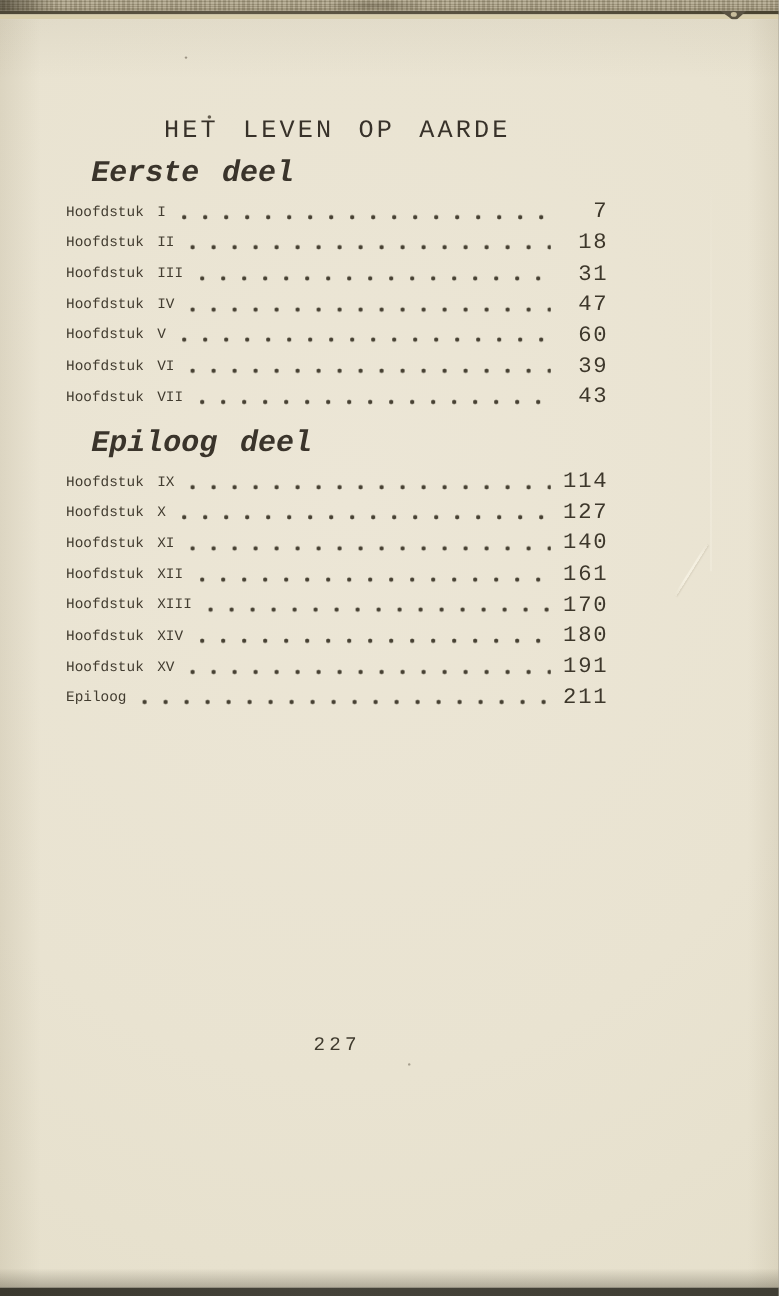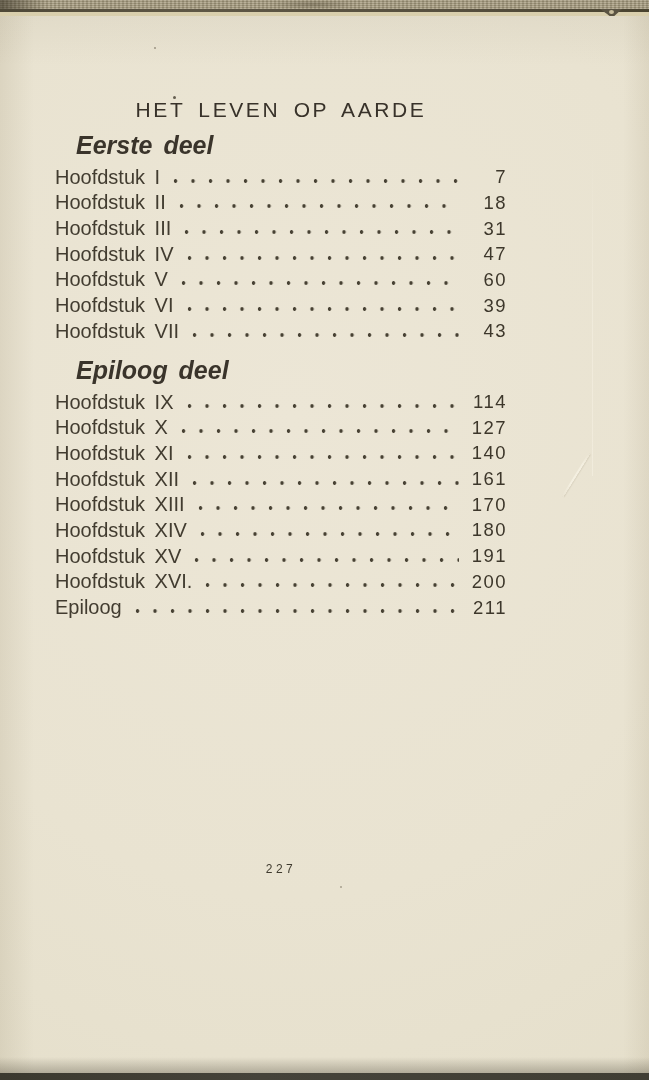--- a/index.html
+++ b/index.html
@@ -1,21 +1,21 @@
 <!DOCTYPE html>
 <html><head>
 <meta charset="utf-8">
 <style>
   html,body{margin:0;padding:0;background:#222;}
   .scan{
     position:relative;
     width:649px;height:1080px;
     overflow:hidden;
     background:#eae4d2;
-    font-family:Liberation Sans, sans-serif;
+    font-family:Liberation Mono, monospace;
   }
   
   .fabric-band{
     position:absolute;top:0;left:0;right:0;height:9px;
     background:
       repeating-linear-gradient(0deg, rgba(255,255,255,0.10) 0 1px, rgba(40,35,20,0.12) 1px 2px),
       repeating-linear-gradient(90deg, #b2a88e 0 2px, #9a9076 2px 4px);
   }
   .band-smudge-left{
     position:absolute;top:0;left:0;width:46px;height:9px;
@@ -76,37 +76,37 @@
     font-style:italic;color:#3a342b;
     word-spacing:4px;
   }
   .toc-section + .toc-section .section-heading{margin-top:15px;}
   .rows{margin:0;}
   .row{
     display:flex;align-items:flex-end;
     height:25.7px;
   }
   .label{
-    line-height:21px;font-size:20px;color:#423c30;
+    line-height:21px;font-size:12px;color:#423c30;
     white-space:nowrap;word-spacing:4px;
   }
   .leader{
     flex:1 1 auto;height:6px;margin:0 6px 4px 13px;
     background-image:radial-gradient(circle at 2.5px 3px, #474133 1.5px, rgba(71,65,51,0) 2.1px);
     background-size:17.5px 6px;
     background-repeat:repeat-x;
   }
   .num{
     line-height:21.5px;font-size:18.5px;letter-spacing:1.5px;
     min-width:42px;text-align:right;color:#3d372b;
     font-feature-settings:"onum";
   }
   .folio{
     position:absolute;top:846px;left:55px;width:452px;
-    text-align:center;font-size:12px;letter-spacing:3.5px;color:#3f3a2e;
+    text-align:center;font-size:16px;letter-spacing:3.5px;color:#3f3a2e;
   }
   
   .speck{position:absolute;border-radius:50%;}
   .speck-a{left:173px;top:80px;width:3px;height:3px;background:#4d4739;opacity:.85;}
   .speck-b{left:154px;top:31px;width:2px;height:2px;background:#8a8170;opacity:.8;}
   .speck-c{left:340px;top:870px;width:2px;height:2px;background:#7a7260;opacity:.6;}
   .crease-diagonal{
     position:absolute;left:551px;top:458px;width:50px;height:2px;
     background:linear-gradient(90deg, rgba(250,246,233,0) , rgba(250,246,233,0.65) 30%, rgba(250,246,233,0.6) 75%, rgba(250,246,233,0));
     transform:rotate(-58deg);
@@ -222,25 +222,20 @@
     <span class="leader"></span>
     <span class="num">180</span>
   </div>
 
   <div class="row">
     <span class="label">Hoofdstuk XV</span>
     <span class="leader"></span>
     <span class="num">191</span>
   </div>
 
-  <div class="row">
-    <span class="label">Hoofdstuk XVI.</span>
-    <span class="leader"></span>
-    <span class="num">200</span>
-  </div>
 
   <div class="row">
     <span class="label">Epiloog</span>
     <span class="leader"></span>
     <span class="num">211</span>
   </div>
 </div>
   </div>
 </div>
     </div>

